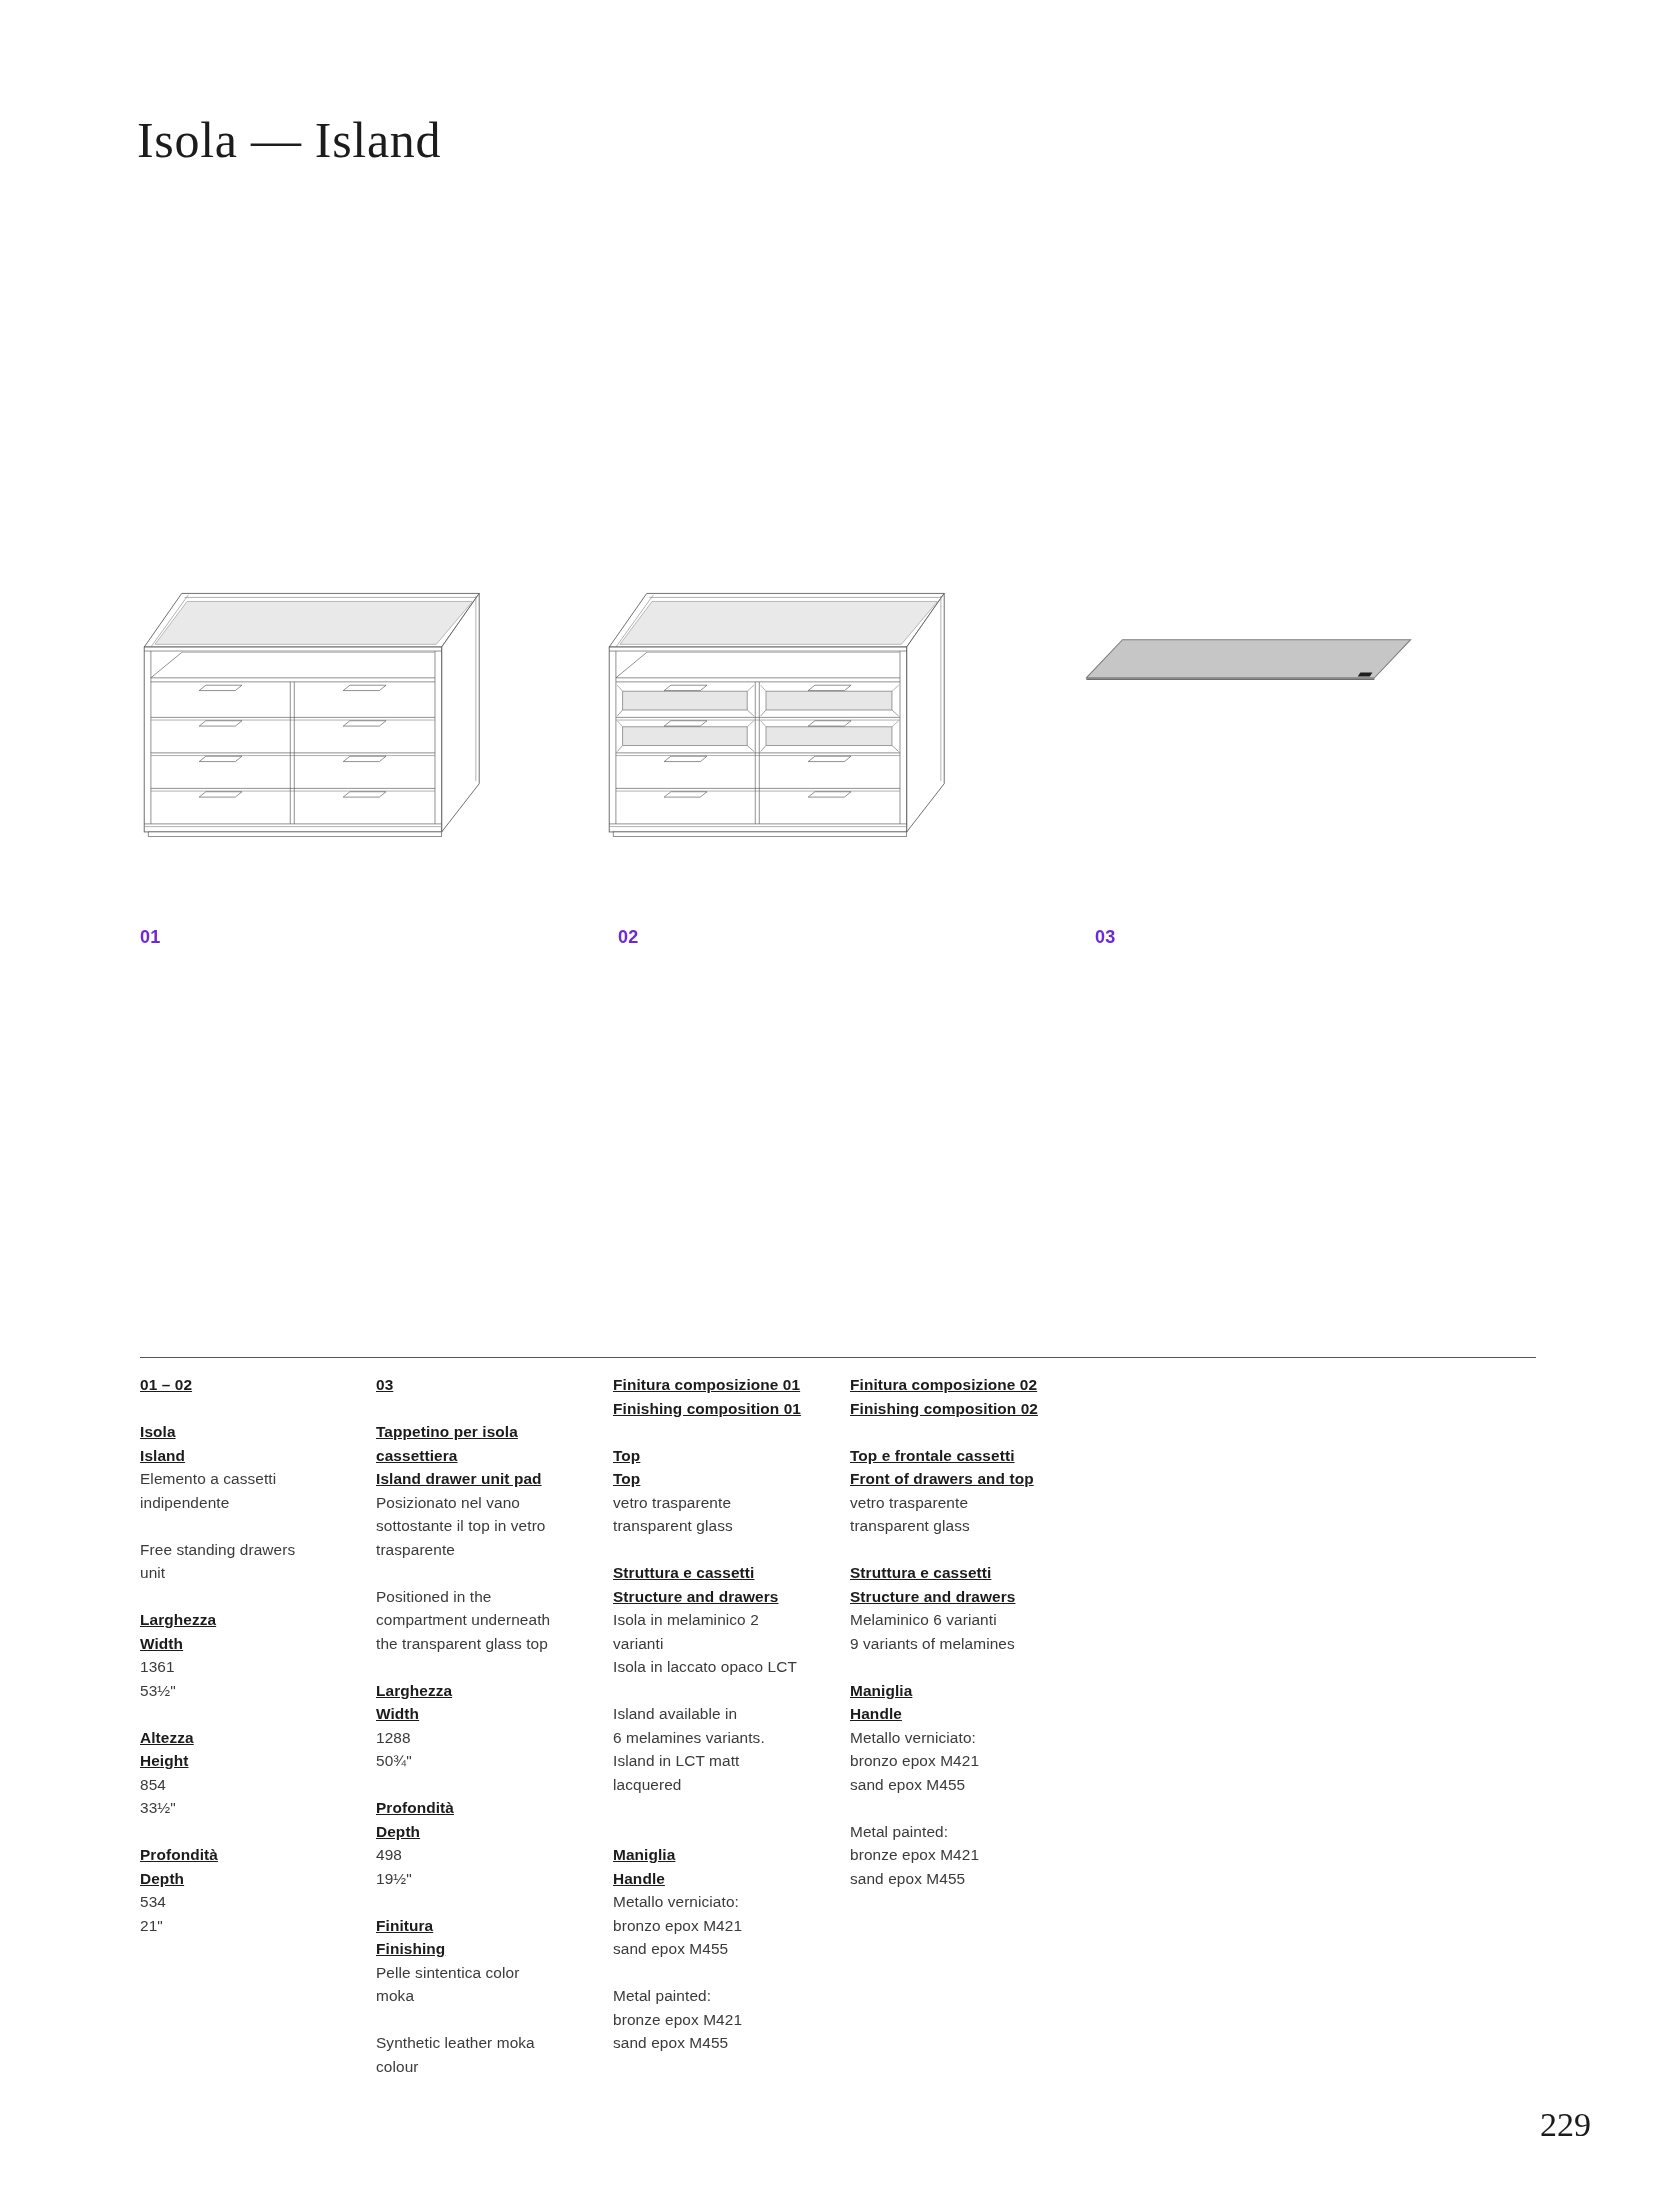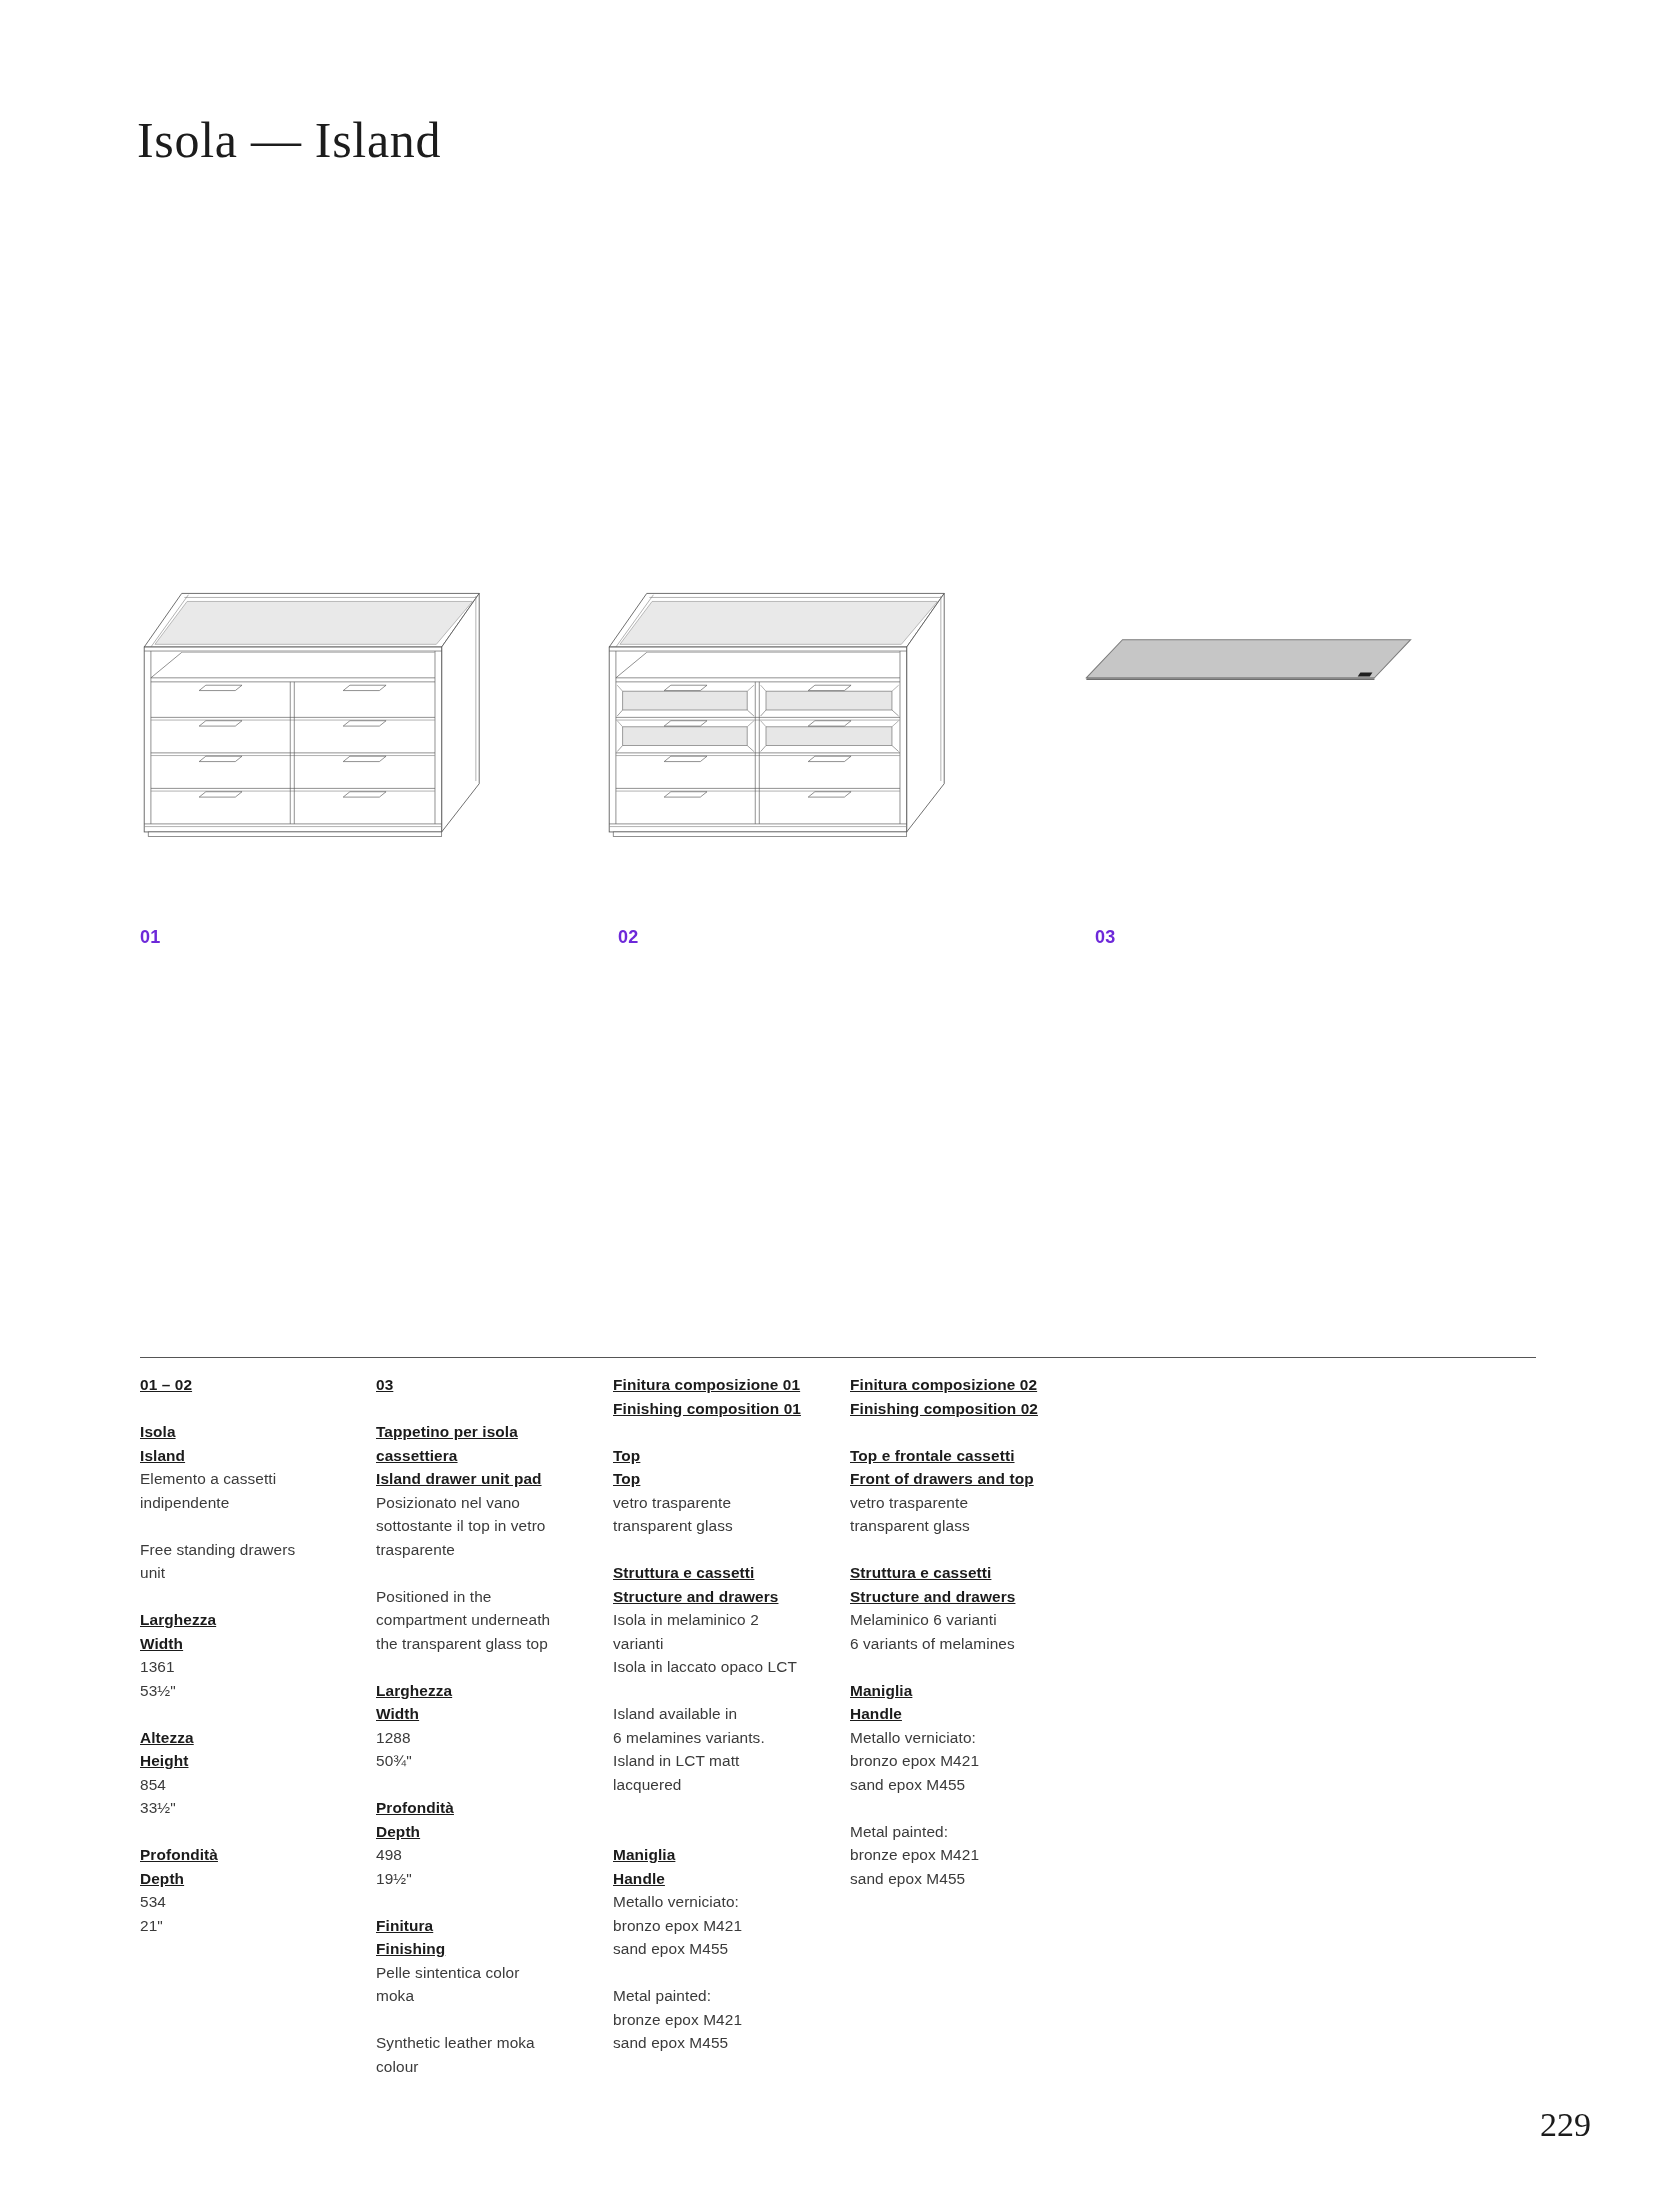--- a/index.html
+++ b/index.html
@@ -291,21 +291,21 @@
       <div class="spec-line bold">Finishing composition 02</div>
       <div class="spec-line">&nbsp;</div>
       <div class="spec-line bold">Top e frontale cassetti</div>
       <div class="spec-line bold">Front of drawers and top</div>
       <div class="spec-line">vetro trasparente</div>
       <div class="spec-line">transparent glass</div>
       <div class="spec-line">&nbsp;</div>
       <div class="spec-line bold">Struttura e cassetti</div>
       <div class="spec-line bold">Structure and drawers</div>
       <div class="spec-line">Melaminico 6 varianti</div>
-      <div class="spec-line">6 variants of melamines</div>
+      <div class="spec-line">9 variants of melamines</div>
       <div class="spec-line">&nbsp;</div>
       <div class="spec-line bold">Maniglia</div>
       <div class="spec-line bold">Handle</div>
       <div class="spec-line">Metallo verniciato:</div>
       <div class="spec-line">bronzo epox M421</div>
       <div class="spec-line">sand epox M455</div>
       <div class="spec-line">&nbsp;</div>
       <div class="spec-line">Metal painted:</div>
       <div class="spec-line">bronze epox M421</div>
       <div class="spec-line">sand epox M455</div>

